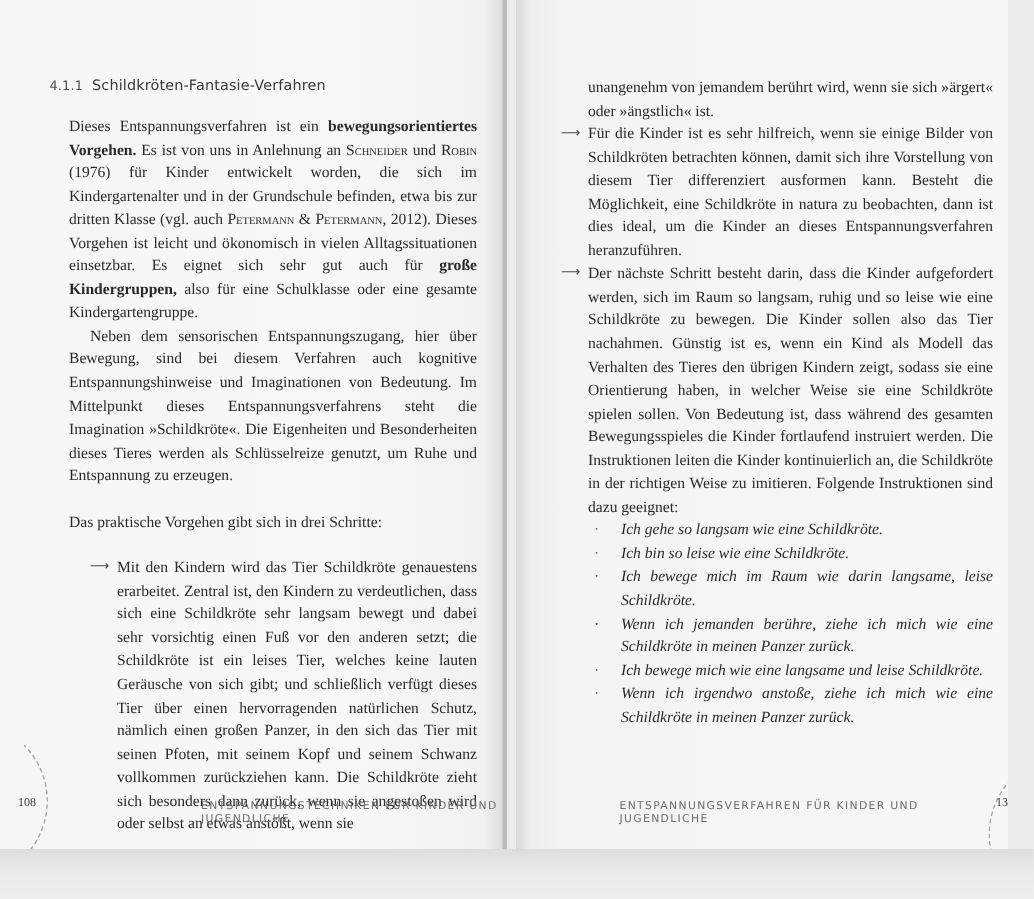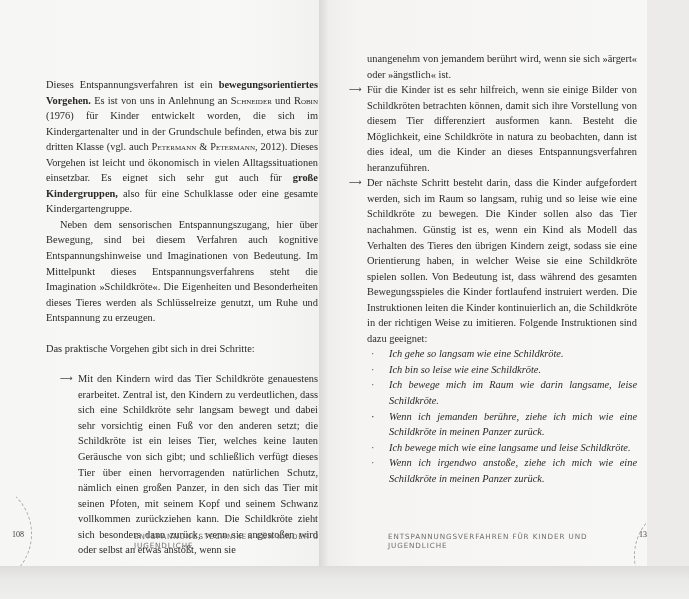--- a/index.html
+++ b/index.html
@@ -10,21 +10,21 @@
     color:#2b2a28;
   }
   .page {
     position:absolute; top:0; height:568px; overflow:hidden;
   }
   .page-left {
     left:0; width:336px;
     background:linear-gradient(to right, #f6f6f5 0%, #f8f8f7 70%, #f1f1f0 96%, #dcdcdb 100%);
   }
   .page-right {
-    left:319px; width:328px;
+    left:344px; width:328px;
     background:linear-gradient(to right, #d9d8d5 0%, #efeeec 3%, #f5f4f2 12%, #f7f7f6 100%);
   }
   .gutter {
     position:absolute; left:335px; top:0; width:3px; height:568px;
     background:#bdbcb9;
   }
   .bottom-shade {
     position:absolute; left:0; top:566px; width:689px; height:33px;
     background:linear-gradient(to bottom, #dedddc 0%, #e9e9e8 40%, #efefee 100%);
   }
@@ -75,20 +75,23 @@
   .arc {
     position:absolute; border:1px dashed #a9a7a3; border-radius:50%;
   }
   .arc-left { left:-74px; top:481px; width:104px; height:104px; border-left-color:transparent; border-bottom-color:transparent; border-top-color:transparent; transform:rotate(0deg); }
   .arc-right { left:652px; top:503px; width:104px; height:104px; border-right-color:transparent; border-top-color:transparent; border-bottom-color:transparent; }
 </style>
 </head>
 <body>
 
 <div class="page page-left">
+  <div class="section-heading">
+    <span class="num">4.1.1</span><span>Schildkröten-Fantasie-Verfahren</span>
+  </div>
 
   <div class="col col-left">
     <p><span>Dieses Entspannungsverfahren ist ein </span><b>bewegungsorientiertes Vorgehen.</b><span> Es ist von uns in Anlehnung an </span><span class="sc">Schneider</span><span> und </span><span class="sc">Robin</span><span> (1976) für Kinder entwickelt worden, die sich im Kindergartenalter und in der Grundschule befinden, etwa bis zur dritten Klasse (vgl. auch </span><span class="sc">Petermann &amp; Petermann</span><span>, 2012). Dieses Vorgehen ist leicht und ökonomisch in vielen Alltagssituationen einsetzbar. Es eignet sich sehr gut auch für </span><b>große Kindergruppen,</b><span> also für eine Schulklasse oder eine gesamte Kindergartengruppe.</span></p>
     <p class="indent">Neben dem sensorischen Entspannungszugang, hier über Bewegung, sind bei diesem Verfahren auch kognitive Entspannungshinweise und Imaginationen von Bedeutung. Im Mittelpunkt dieses Entspannungsverfahrens steht die Imagination »Schildkröte«. Die Eigenheiten und Besonderheiten dieses Tieres werden als Schlüsselreize genutzt, um Ruhe und Entspannung zu erzeugen.</p>
     <div class="gap"></div>
     <p>Das praktische Vorgehen gibt sich in drei Schritte:</p>
     <div class="gap"></div>
     <div class="step step-left">
       <span class="arrow">⟶</span>
       <span>Mit den Kindern wird das Tier Schildkröte genauestens erarbeitet. Zentral ist, den Kindern zu verdeutlichen, dass sich eine Schildkröte sehr langsam bewegt und dabei sehr vorsichtig einen Fuß vor den anderen setzt; die Schildkröte ist ein leises Tier, welches keine lauten Geräusche von sich gibt; und schließlich verfügt dieses Tier über einen hervorragenden natürlichen Schutz, nämlich einen großen Panzer, in den sich das Tier mit seinen Pfoten, mit seinem Kopf und seinem Schwanz vollkommen zurückziehen kann. Die Schildkröte zieht sich besonders dann zurück, wenn sie angestoßen wird oder selbst an etwas anstößt, wenn sie</span>

